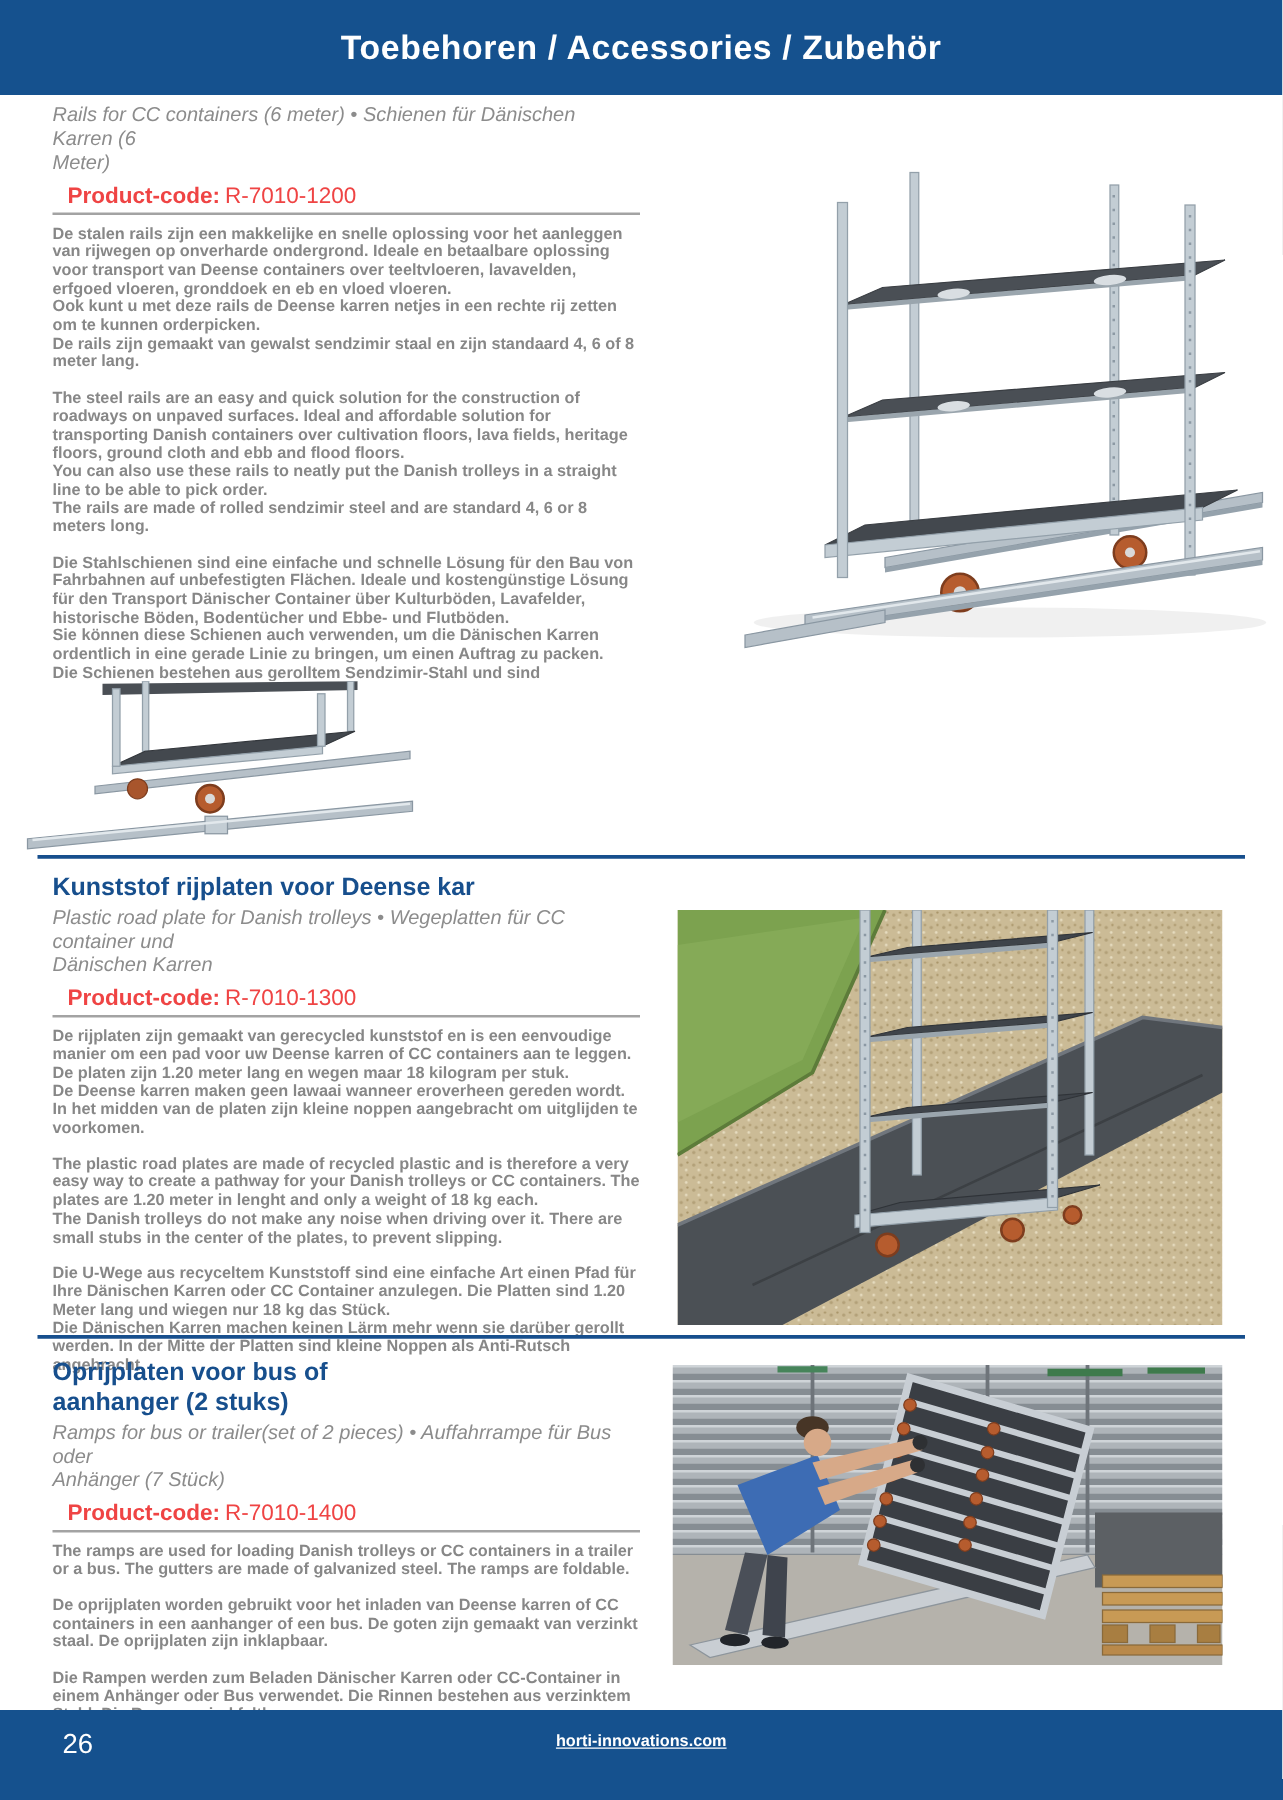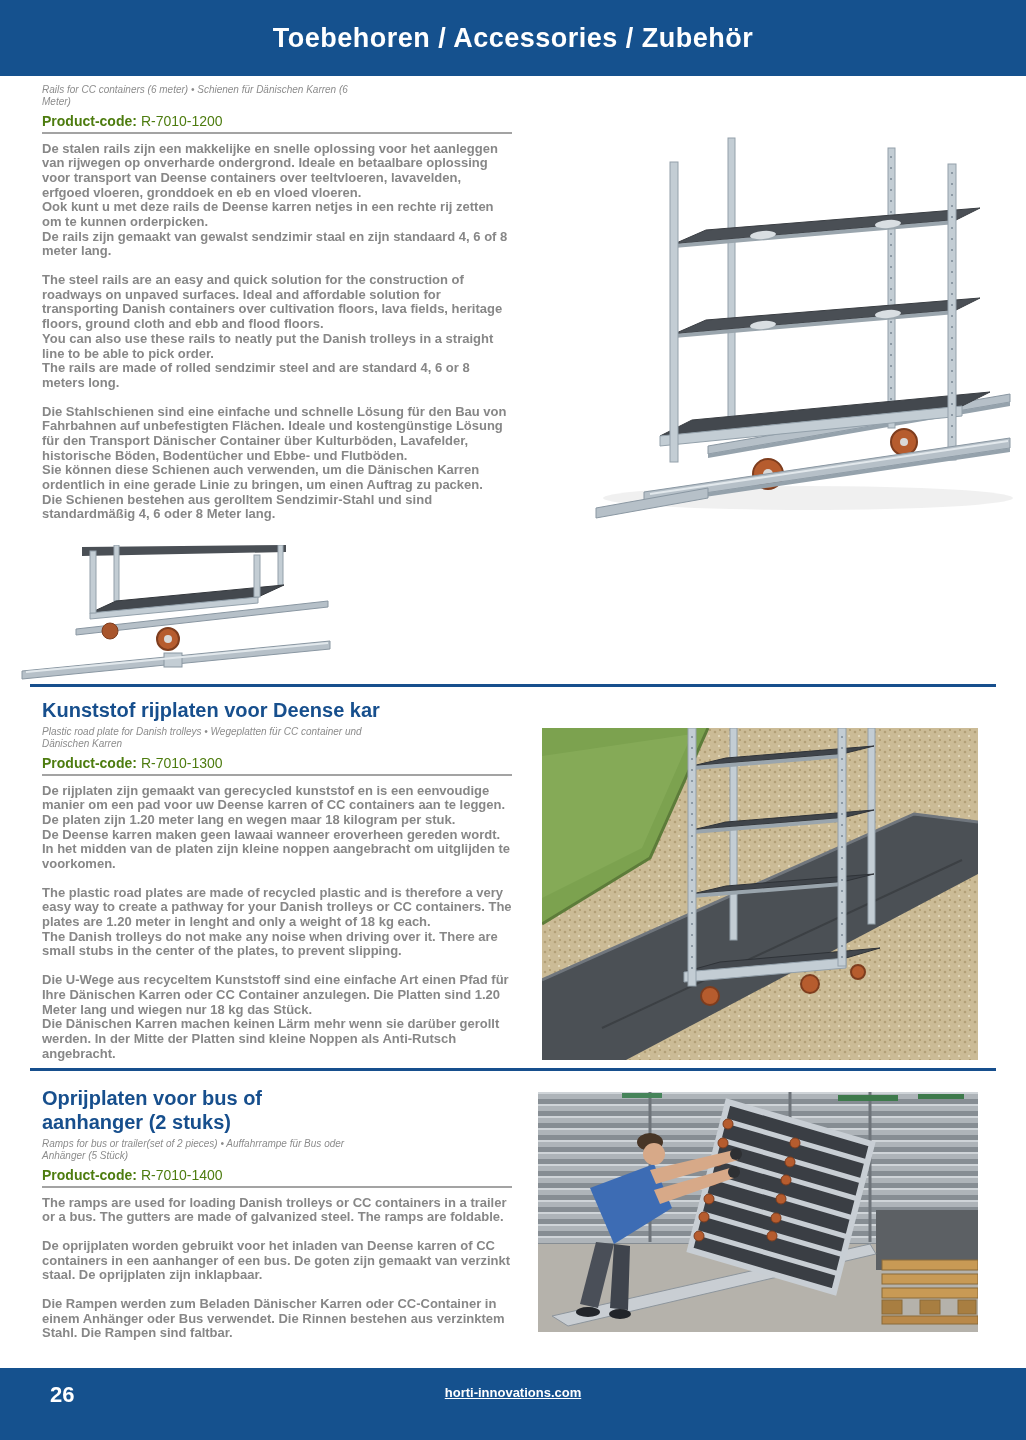--- a/index.html
+++ b/index.html
@@ -10,28 +10,28 @@
   *{margin:0;padding:0;box-sizing:border-box;}
   html,body{background:#e8e8e8;}
   body{font-family:"Liberation Sans","DejaVu Sans",sans-serif;}
   .page{position:relative;width:1026px;height:1440px;background:#ffffff;margin:0 auto;overflow:hidden;}
 
   
   .topbar{position:absolute;top:0;left:0;width:1026px;height:76px;background:var(--header-bg);
           display:flex;align-items:center;justify-content:center;}
   .topbar span{color:#ffffff;font-weight:bold;font-size:27px;letter-spacing:.5px;}
   .botbar{position:absolute;left:0;bottom:0;width:1026px;height:72px;background:var(--header-bg);}
-  .botbar .pageno{position:absolute;left:50px;top:14px;color:#ffffff;font-weight:bold;font-size:22px;}
+  .botbar .pageno{position:absolute;left:50px;top:14px;color:#ffffff;font-weight:normal;font-size:22px;}
   .botbar .site{position:absolute;left:0;right:0;top:17px;text-align:center;color:#ffffff;font-weight:bold;font-size:13px;text-decoration:underline;}
 
   
   .text-col{position:absolute;left:42px;width:470px;}
   .title{color:var(--title-color);font-size:20px;font-weight:bold;line-height:1.2;margin-bottom:4px;white-space:pre-line;}
-  .subtitle{color:#8c8c8c;font-size:10px;font-style:italic;line-height:1.18;margin-bottom:5px;white-space:pre-line;}
-  .pcode{font-size:14px;color:#4d7c0f;margin-bottom:3px;}
+  .subtitle{color:#8c8c8c;font-size:16px;font-style:italic;line-height:1.18;margin-bottom:5px;white-space:pre-line;}
+  .pcode{font-size:18px;color:#ef4444;margin-bottom:3px;margin-left:12px;}
   .pcode strong{font-weight:bold;}
   .pcode .val{margin-left:4px;}
   .rule{height:2px;background:#a3a3a3;margin-bottom:8px;}
   .para{color:var(--body-text);font-size:13px;line-height:1.13;margin-bottom:14px;white-space:pre-line;font-weight:bold;}
 
   
   #s1-text{top:84px;}
   #s2-text{top:698px;}
   #s3-text{top:1086px;}
   .divider{position:absolute;left:30px;width:966px;height:3px;background:var(--title-color);}
@@ -231,21 +231,21 @@
       <circle cx="316" cy="244" r="7" fill="#b65c2e" stroke="#7e3d1e" stroke-width="2"></circle>
     </svg>
   </figure>
 
   <div class="divider" id="div2"></div>
 
   <div class="text-col" id="s3-text">
     <h2 class="title">Oprijplaten voor bus of
 aanhanger (2 stuks)</h2>
     <p class="subtitle">Ramps for bus or trailer(set of 2 pieces) • Auffahrrampe für Bus oder
-Anhänger (5 Stück)</p>
+Anhänger (7 Stück)</p>
     <p class="pcode"><strong>Product-code:</strong><span class="val">R-7010-1400</span></p>
     <div class="rule"></div>
     <p class="para">The ramps are used for loading Danish trolleys or CC containers in a trailer or a bus. The gutters are made of galvanized steel. The ramps are foldable.</p>
     <p class="para">De oprijplaten worden gebruikt voor het inladen van Deense karren of CC containers in een aanhanger of een bus. De goten zijn gemaakt van verzinkt staal. De oprijplaten zijn inklapbaar.</p>
     <p class="para">Die Rampen werden zum Beladen Dänischer Karren oder CC-Container in einem Anhänger oder Bus verwendet. Die Rinnen bestehen aus verzinktem Stahl. Die Rampen sind faltbar.</p>
   </div>
 
   <figure id="s3-photo">
     <svg viewBox="0 0 440 240" xmlns="http://www.w3.org/2000/svg">
       <defs>

